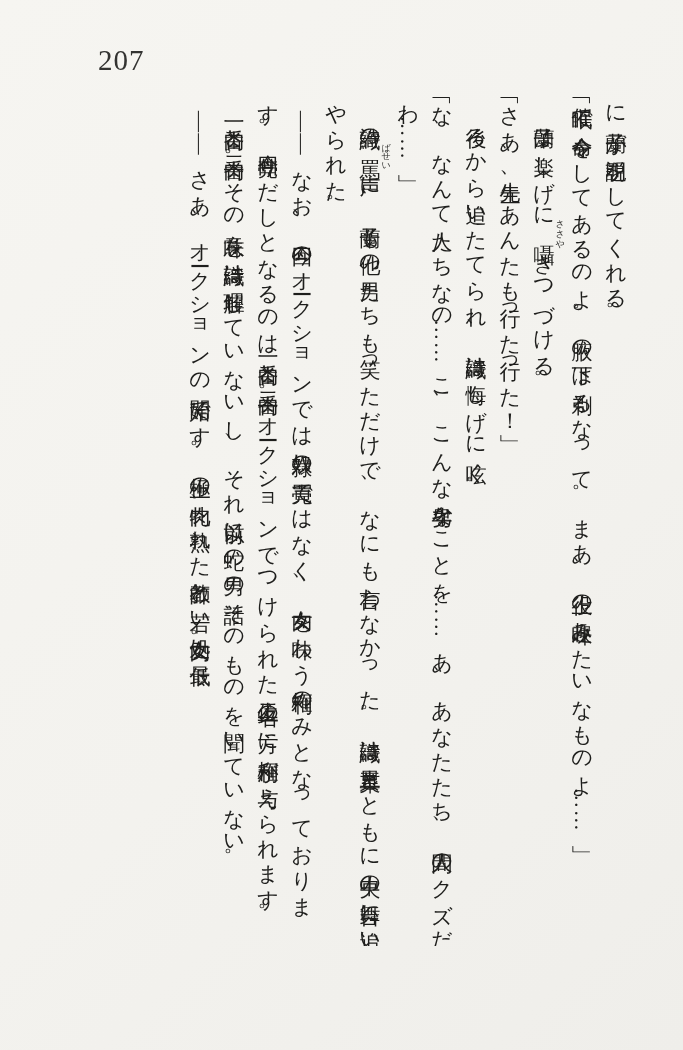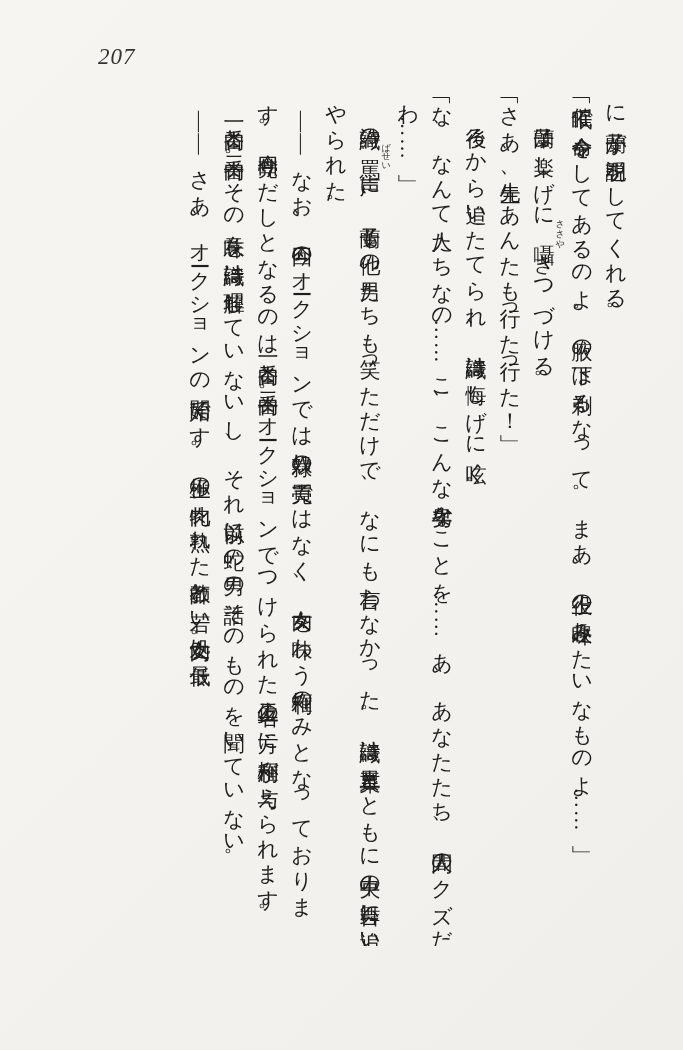--- a/index.html
+++ b/index.html
@@ -17,22 +17,21 @@
     width: 683px;
     height: 1050px;
     background: linear-gradient(135deg, #f6f5f1 0%, #f3f2ee 55%, #efeeea 100%);
     overflow: hidden;
     box-sizing: border-box;
   }
   .page-number {
     position: absolute;
     top: 44px;
     left: 98px;
-    font-size: 23px;
-    font-style: italic;
+    font-size: 29px;
     color: #333331;
     letter-spacing: 1px;
   }
   .text-block {
     position: absolute;
     top: 90px;
     right: 50px;
     width: 546px;
     height: 856px;
     writing-mode: vertical-rl;

